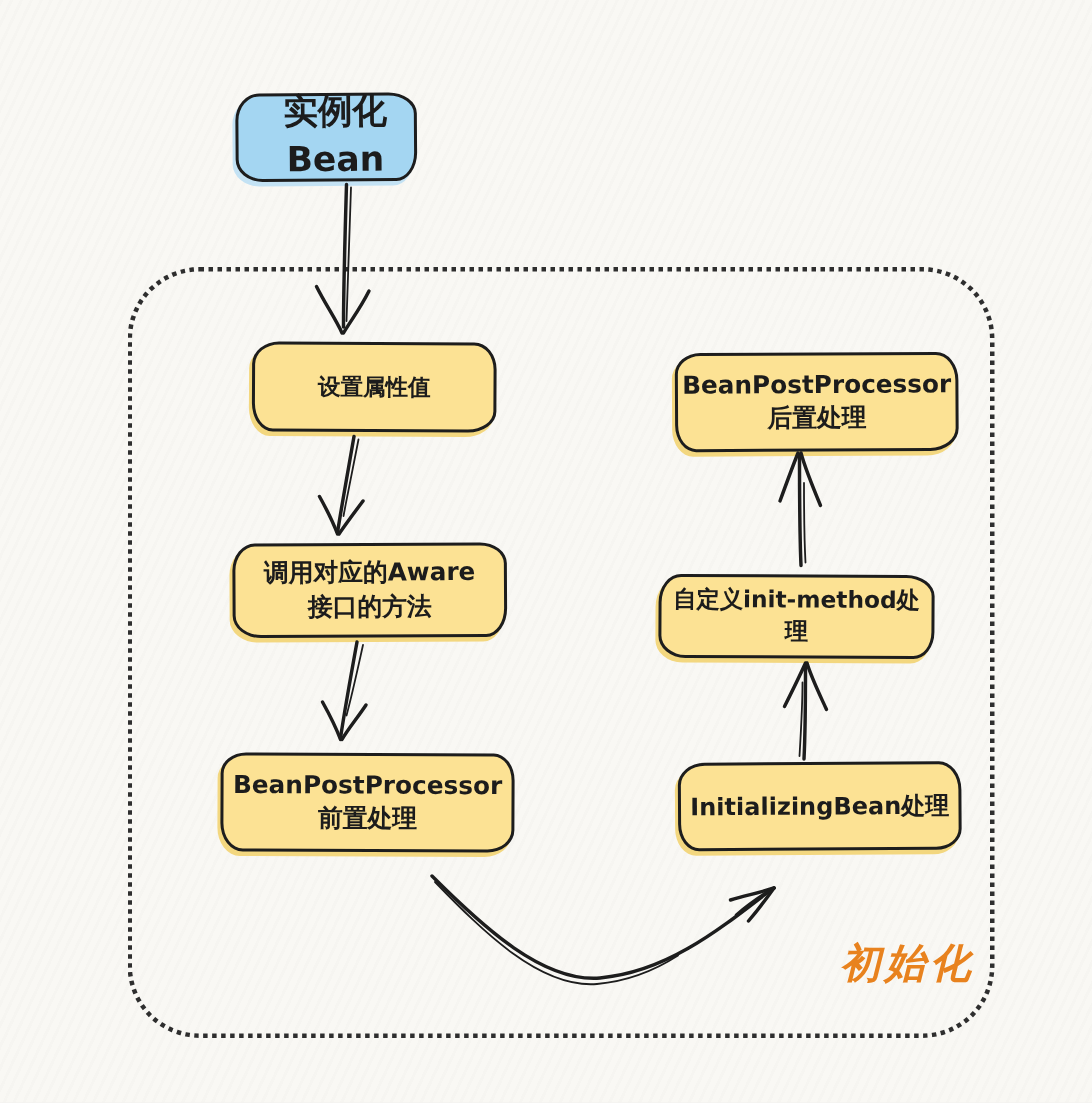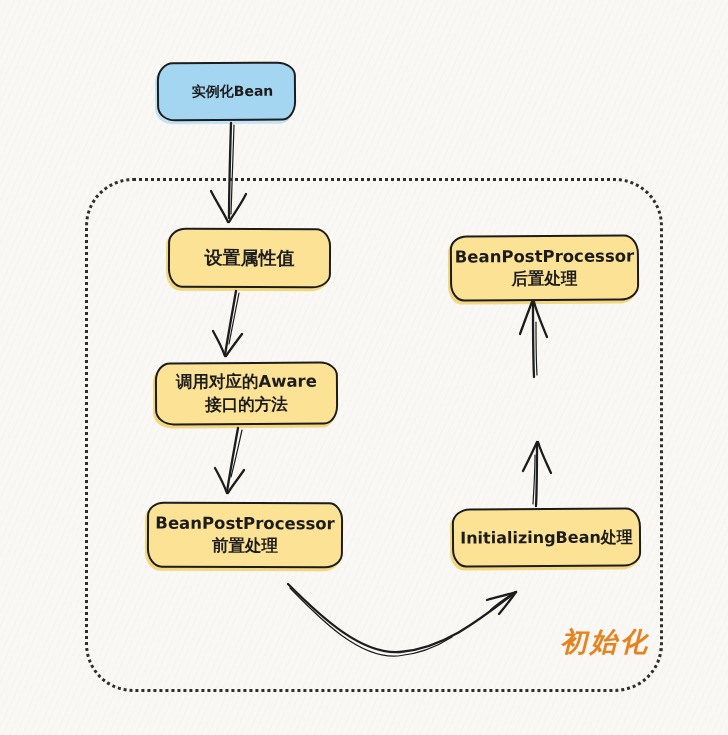--- a/index.html
+++ b/index.html
@@ -43,26 +43,26 @@
   }
   .node--blue{
     background:var(--blue-fill);
     box-shadow:-2px 3px 0 0 var(--blue-ghost);
   }
   .node--yellow{
     background:var(--yellow-fill);
     box-shadow:-2px 3px 0 0 var(--yellow-ghost);
   }
   
-  .n-instantiate{left:157px;top:62px;width:139px;height:59px;
+  .n-instantiate{left:157px;top:62px;width:121px;height:59px;
     border-radius:16px 19px 14px 18px / 18px 14px 19px 15px;
-    font-size:14px; transform:rotate(-0.4deg);padding-left:12px;}
+    font-size:23px; transform:rotate(-0.4deg);padding-left:12px;}
   .n-setprops{left:168px;top:228px;width:163px;height:60px;
     border-radius:18px 15px 19px 14px / 15px 18px 14px 19px;
-    font-size:18px; transform:rotate(0.3deg);align-items:center;}
+    font-size:15px; transform:rotate(0.3deg);align-items:center;}
   .n-aware{left:155px;top:362px;width:183px;height:63px;
     border-radius:15px 18px 14px 19px / 18px 14px 19px 15px;
     font-size:16.5px; transform:rotate(-0.3deg);}
   .n-bpp-before{left:147px;top:502px;width:196px;height:66px;
     border-radius:17px 14px 18px 15px / 14px 18px 15px 19px;
     font-size:16.5px; transform:rotate(0.25deg);}
   .n-initializing{left:452px;top:508px;width:189px;height:59px;
     border-radius:18px 15px 17px 14px / 15px 19px 14px 18px;
     font-size:16px; transform:rotate(-0.35deg);}
   .n-initmethod{left:439px;top:383px;width:184px;height:56px;
@@ -126,20 +126,23 @@
 
   <div class="node node--yellow n-bpp-before">
     <span class="node-label">BeanPostProcessor
 前置处理</span>
   </div>
 
   <div class="node node--yellow n-initializing">
     <span class="node-label">InitializingBean处理</span>
   </div>
 
+  <div class="node node--yellow n-initmethod">
+    <span class="node-label">自定义init-method处理</span>
+  </div>
 
   <div class="node node--yellow n-bpp-after">
     <span class="node-label">BeanPostProcessor
 后置处理</span>
   </div>
 
   <div class="group-label">初始化</div>
 
   <svg class="connector-layer" viewBox="0 0 728 735" xmlns="http://www.w3.org/2000/svg" aria-hidden="true">
 

